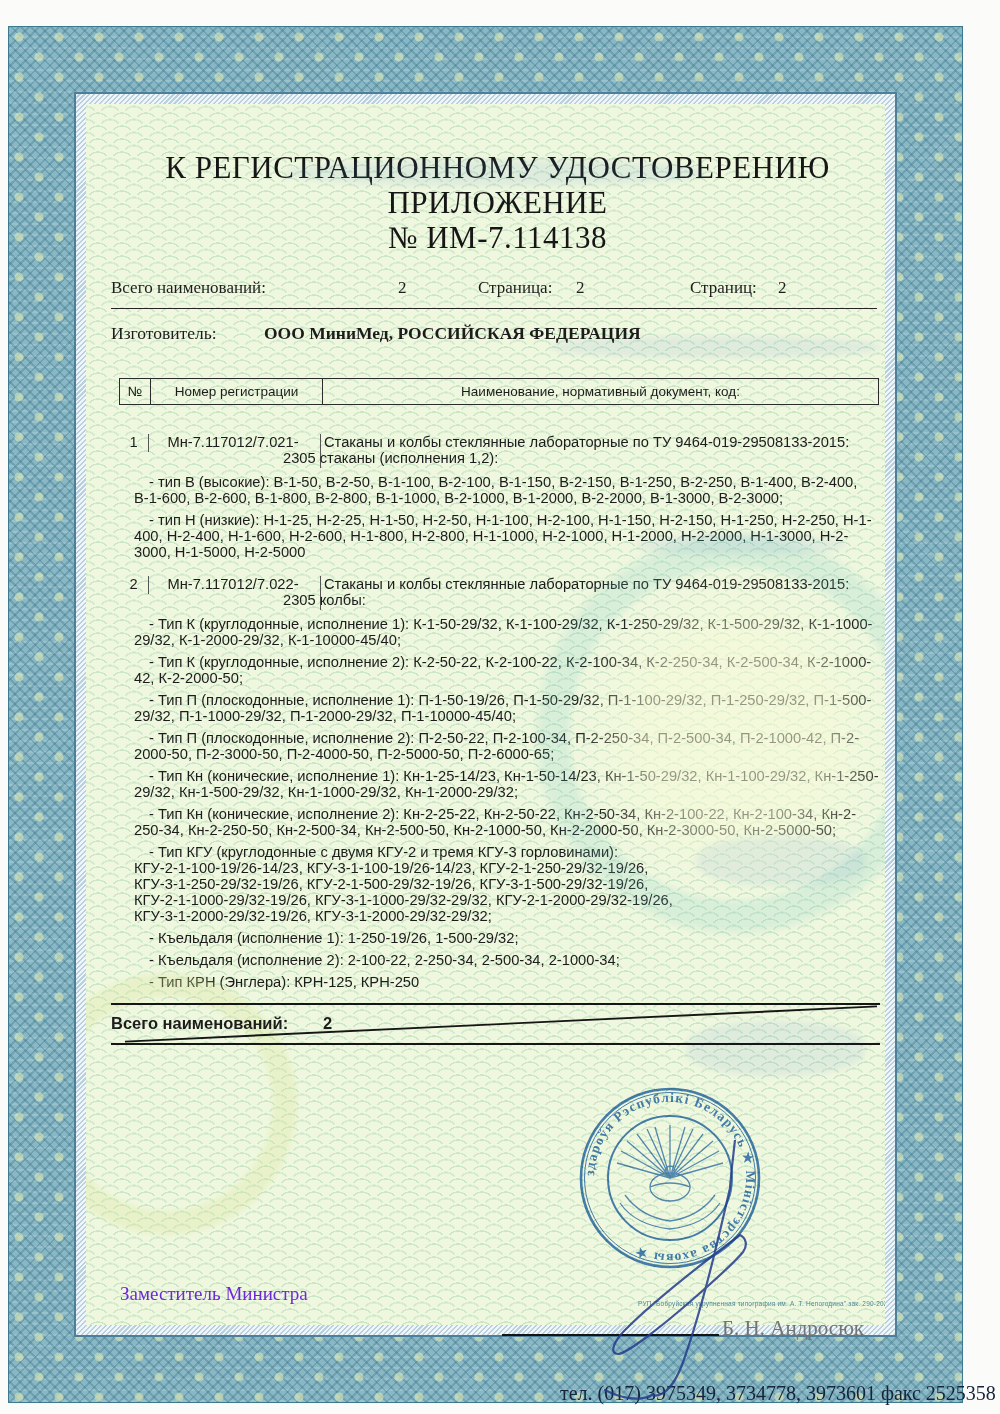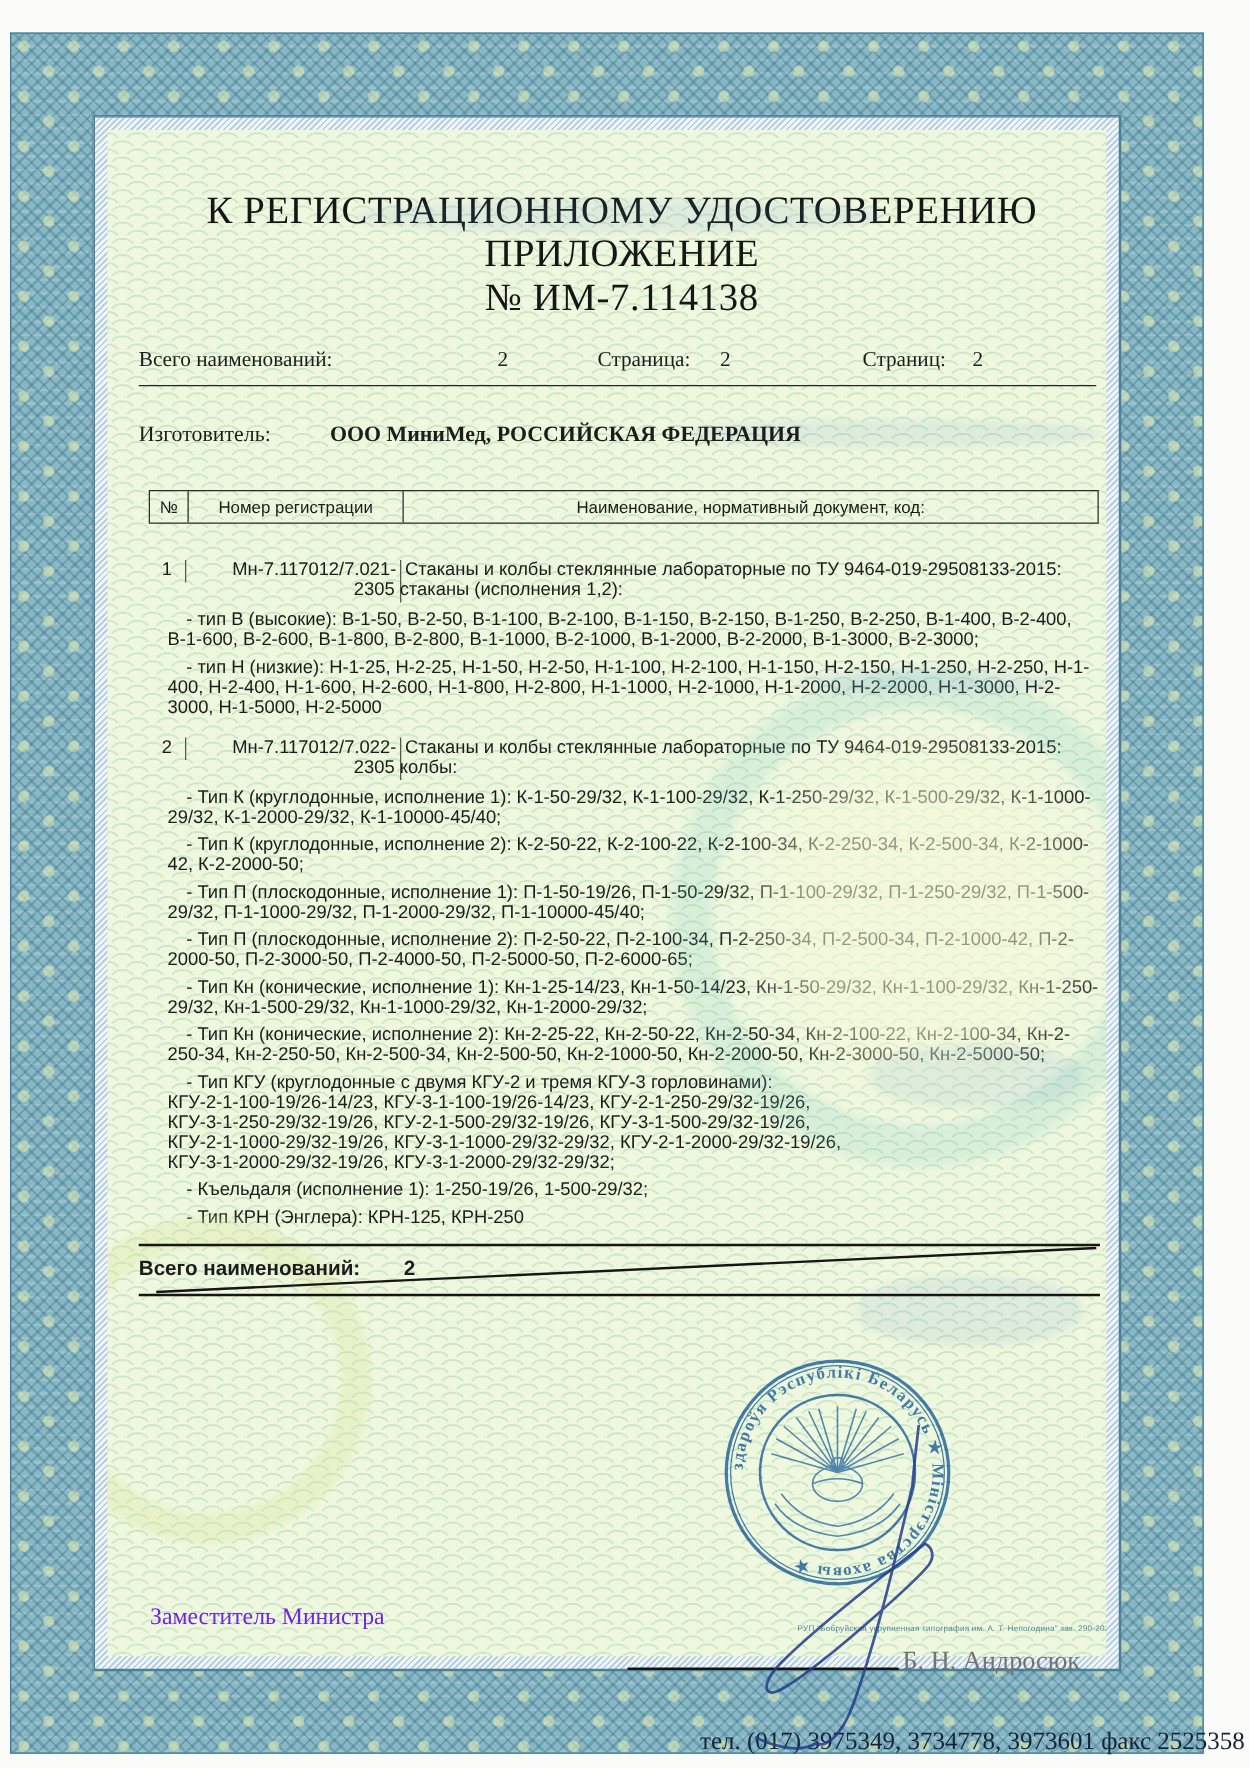--- a/index.html
+++ b/index.html
@@ -63,38 +63,38 @@
   
   .title{margin:46px 0 0;padding-left:24px;text-align:center;
     font-family:"Liberation Serif",serif;font-weight:400;color:#161616;
     font-size:31px;line-height:35px;letter-spacing:.5px;}
   .meta-row{position:relative;height:21px;margin-top:23px;
     font-family:"Liberation Serif",serif;font-size:17px;}
   .meta-row span{position:absolute;white-space:nowrap;}
   .m1{left:25px;} .m1v{left:312px;} .m2{left:392px;} .m2v{left:490px;}
   .m3{left:604px;} .m3v{left:692px;}
   .rule-top{border:none;border-top:1.6px solid #262626;margin:9px 0 0 25px;width:766px;}
-  .manu-row{position:relative;height:22px;margin-top:28px;
+  .manu-row{position:relative;height:22px;margin-top:14px;
     font-family:"Liberation Serif",serif;font-size:17.5px;}
   .manu-row .lbl{position:absolute;left:25px;}
   .manu-row .val{position:absolute;left:178px;font-weight:bold;}
 
   .tbl-head{box-sizing:border-box;margin:33px 0 0 33px;width:760px;height:27px;
     border:1.6px solid #2b2b2b;display:grid;grid-template-columns:30px 172px 1fr;
     align-items:center;font-size:13.5px;}
   .tbl-head .c{text-align:center;}
   .tbl-head .c+.c{border-left:1.4px solid #2b2b2b;height:100%;
     display:flex;align-items:center;justify-content:center;}
 
   .row-head{display:grid;grid-template-columns:30px 172px 1fr;width:760px;
     margin-left:33px;font-size:14.7px;line-height:16px;}
   .row1 .row-head{margin-top:29px;}
   .row2 .row-head{margin-top:16px;}
   .cell-num{text-align:center;border-right:1px solid #555;height:18px;}
-  .cell-reg{text-align:right;padding-right:3px;border-right:1px solid #555;height:34px;box-sizing:border-box;}
+  .cell-reg{text-align:center;padding-right:3px;border-right:1px solid #555;height:34px;box-sizing:border-box;}
   .cell-desc{padding-left:3px;}
   .desc2{margin-left:-41px;}
   .item{margin:6px 2px 0 48px;text-indent:15px;font-size:14.7px;line-height:16px;
     white-space:pre-line;}
 
   .summary{position:relative;box-sizing:border-box;margin:13px 0 0 25px;width:769px;height:42px;
     border-top:2px solid #161616;border-bottom:2px solid #161616;}
   .summary .lbl{position:absolute;left:0;top:9px;font-weight:bold;font-size:16.5px;}
   .summary .val{position:absolute;left:212px;top:9px;font-weight:bold;font-size:16.5px;}
   .summary svg{position:absolute;inset:0;width:100%;height:100%;}
@@ -189,20 +189,21 @@
         <p class="item">- Тип П (плоскодонные, исполнение 1): П-1-50-19/26, П-1-50-29/32, П-1-100-29/32, П-1-250-29/32, П-1-500-29/32, П-1-1000-29/32, П-1-2000-29/32, П-1-10000-45/40;</p>
         <p class="item">- Тип П (плоскодонные, исполнение 2): П-2-50-22, П-2-100-34, П-2-250-34, П-2-500-34, П-2-1000-42, П-2-2000-50, П-2-3000-50, П-2-4000-50, П-2-5000-50, П-2-6000-65;</p>
         <p class="item">- Тип Кн (конические, исполнение 1): Кн-1-25-14/23, Кн-1-50-14/23, Кн-1-50-29/32, Кн-1-100-29/32, Кн-1-250-29/32, Кн-1-500-29/32, Кн-1-1000-29/32, Кн-1-2000-29/32;</p>
         <p class="item">- Тип Кн (конические, исполнение 2): Кн-2-25-22, Кн-2-50-22, Кн-2-50-34, Кн-2-100-22, Кн-2-100-34, Кн-2-250-34, Кн-2-250-50, Кн-2-500-34, Кн-2-500-50, Кн-2-1000-50, Кн-2-2000-50, Кн-2-3000-50, Кн-2-5000-50;</p>
         <p class="item">- Тип КГУ (круглодонные с двумя КГУ-2 и тремя КГУ-3 горловинами):
 КГУ-2-1-100-19/26-14/23, КГУ-3-1-100-19/26-14/23, КГУ-2-1-250-29/32-19/26,
 КГУ-3-1-250-29/32-19/26, КГУ-2-1-500-29/32-19/26, КГУ-3-1-500-29/32-19/26,
 КГУ-2-1-1000-29/32-19/26, КГУ-3-1-1000-29/32-29/32, КГУ-2-1-2000-29/32-19/26,
 КГУ-3-1-2000-29/32-19/26, КГУ-3-1-2000-29/32-29/32;</p>
         <p class="item">- Къельдаля (исполнение 1): 1-250-19/26, 1-500-29/32;</p>
+        <p class="item">- Къельдаля (исполнение 2): 2-100-22, 2-250-34, 2-500-34, 2-1000-34;</p>
         <p class="item">- Тип КРН (Энглера): КРН-125, КРН-250</p>
       </div>
 
       <div class="summary">
         <svg viewBox="0 0 769 40" preserveAspectRatio="none">
           <line x1="14" y1="38.5" x2="766" y2="1.5" stroke="#161616" stroke-width="2"></line>
         </svg>
         <span class="lbl">Всего наименований:</span>
         <span class="val">2</span>
       </div>

